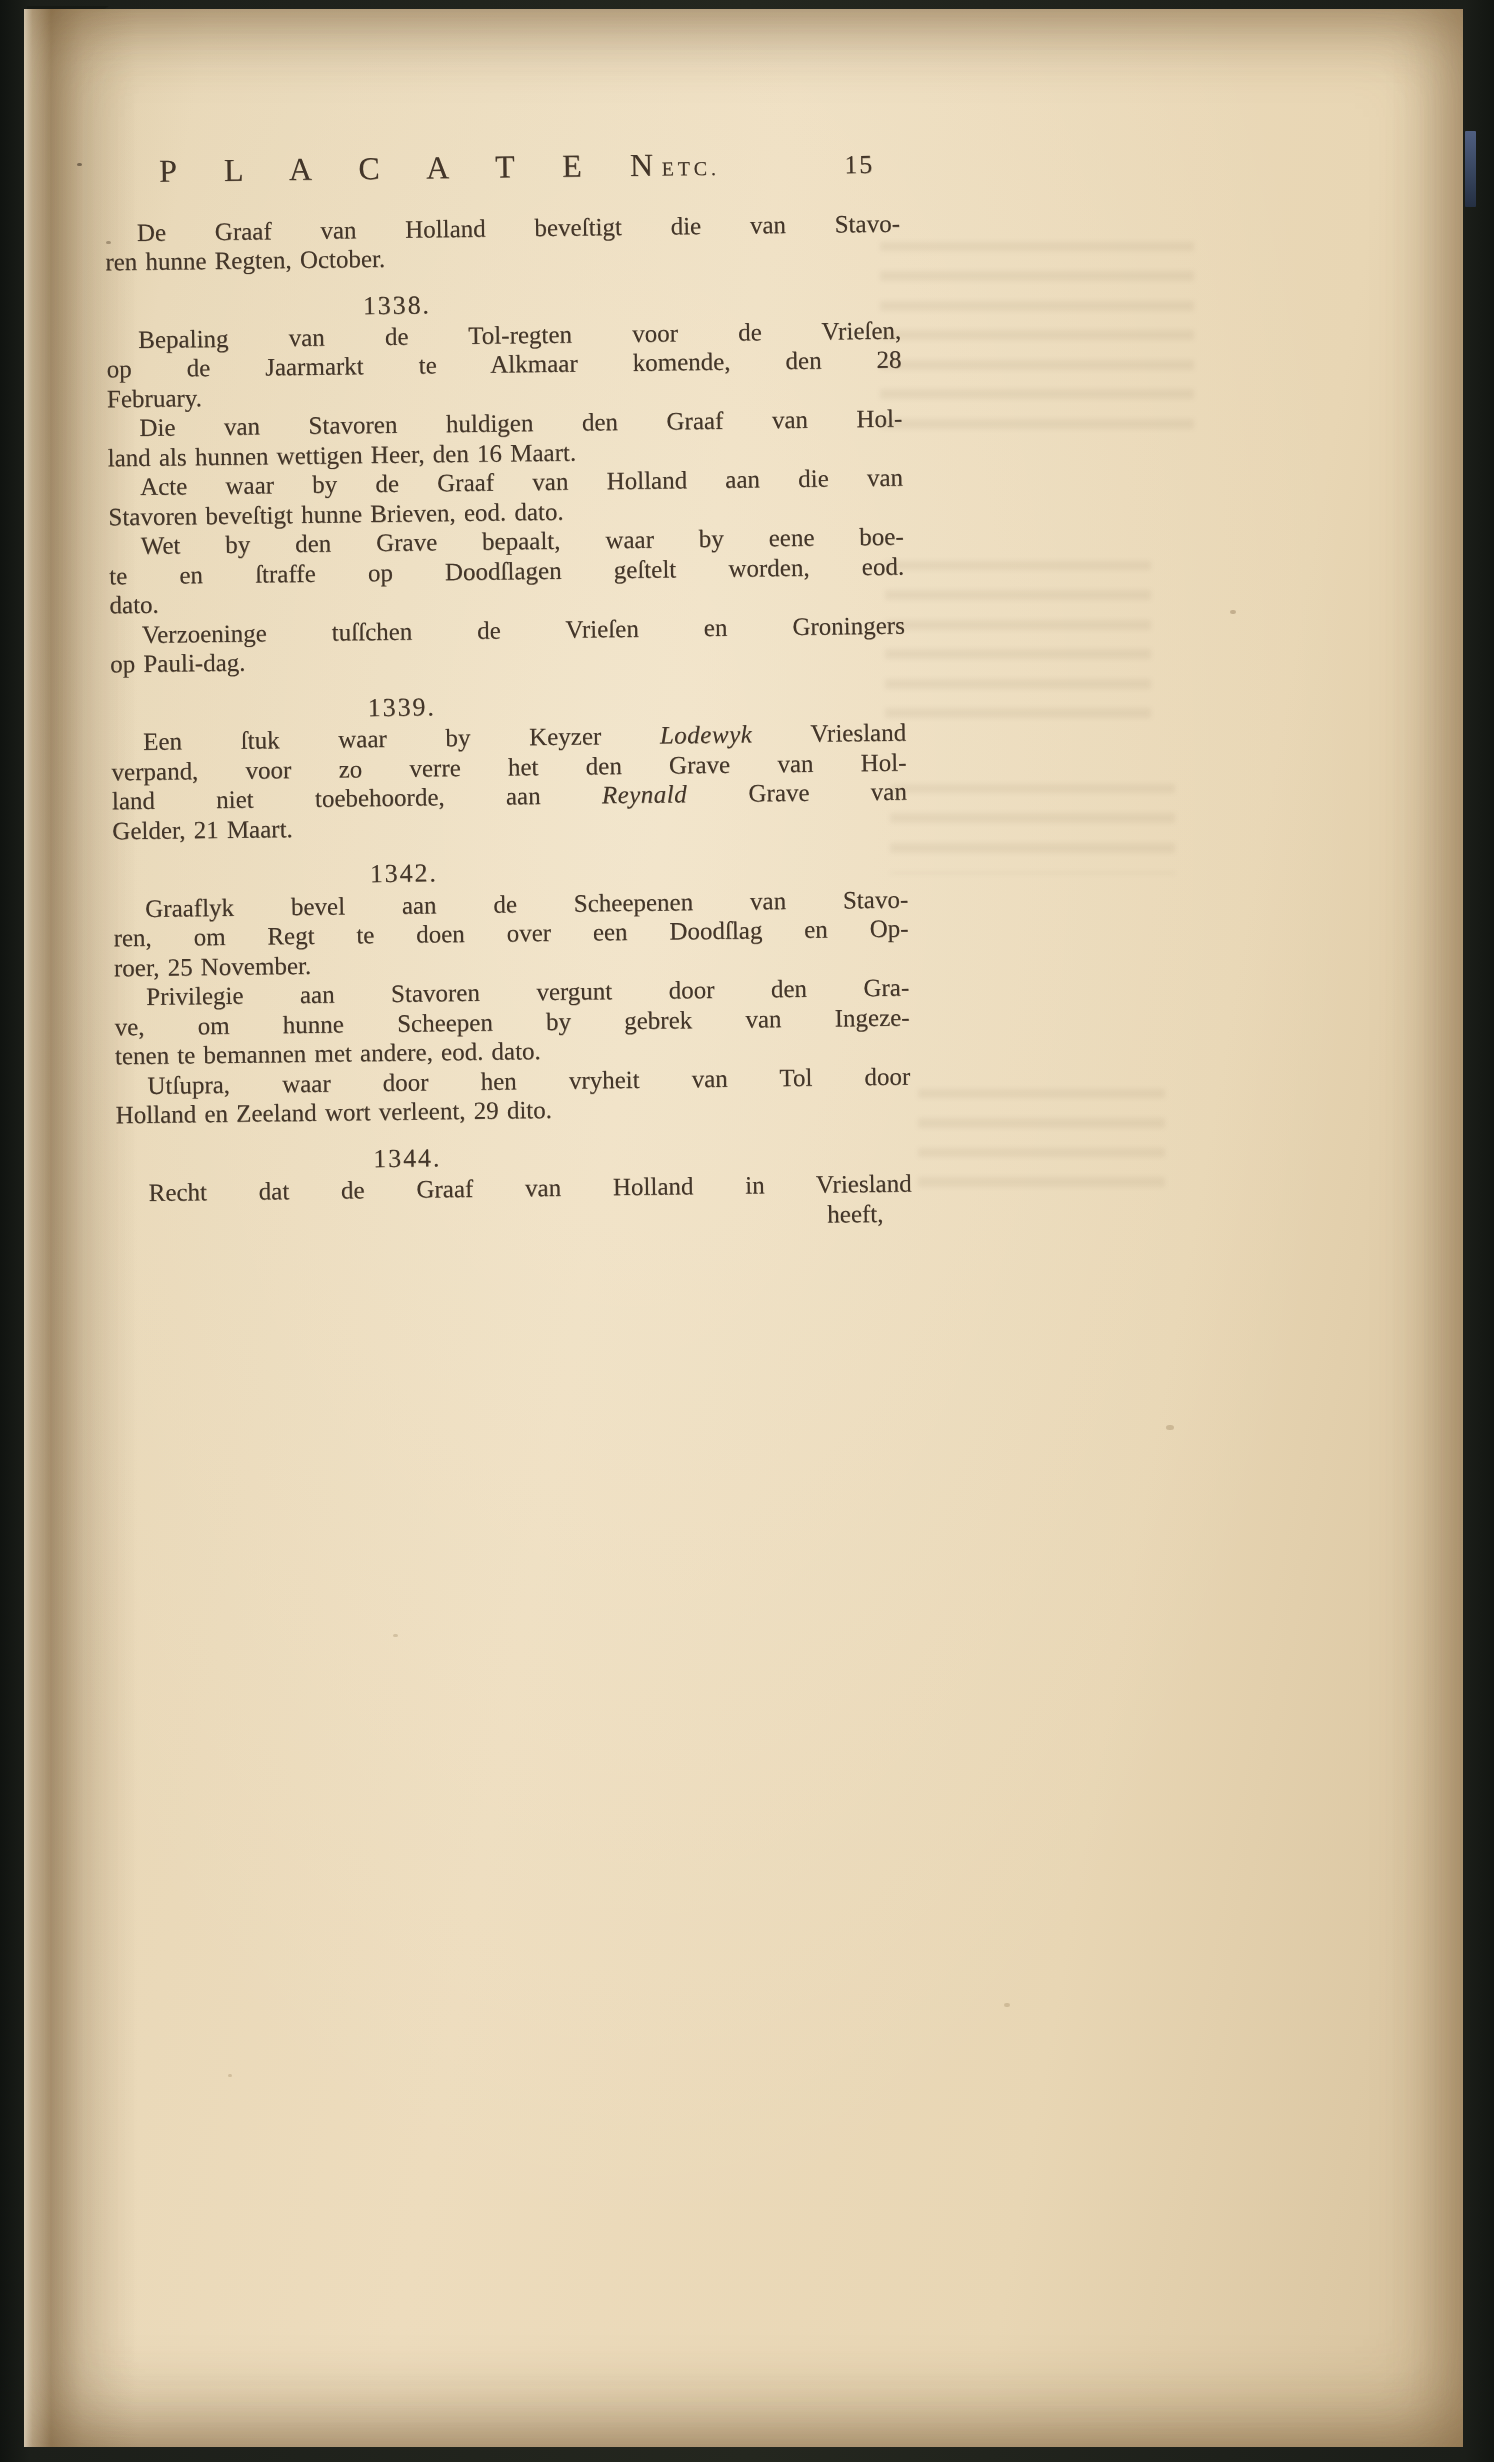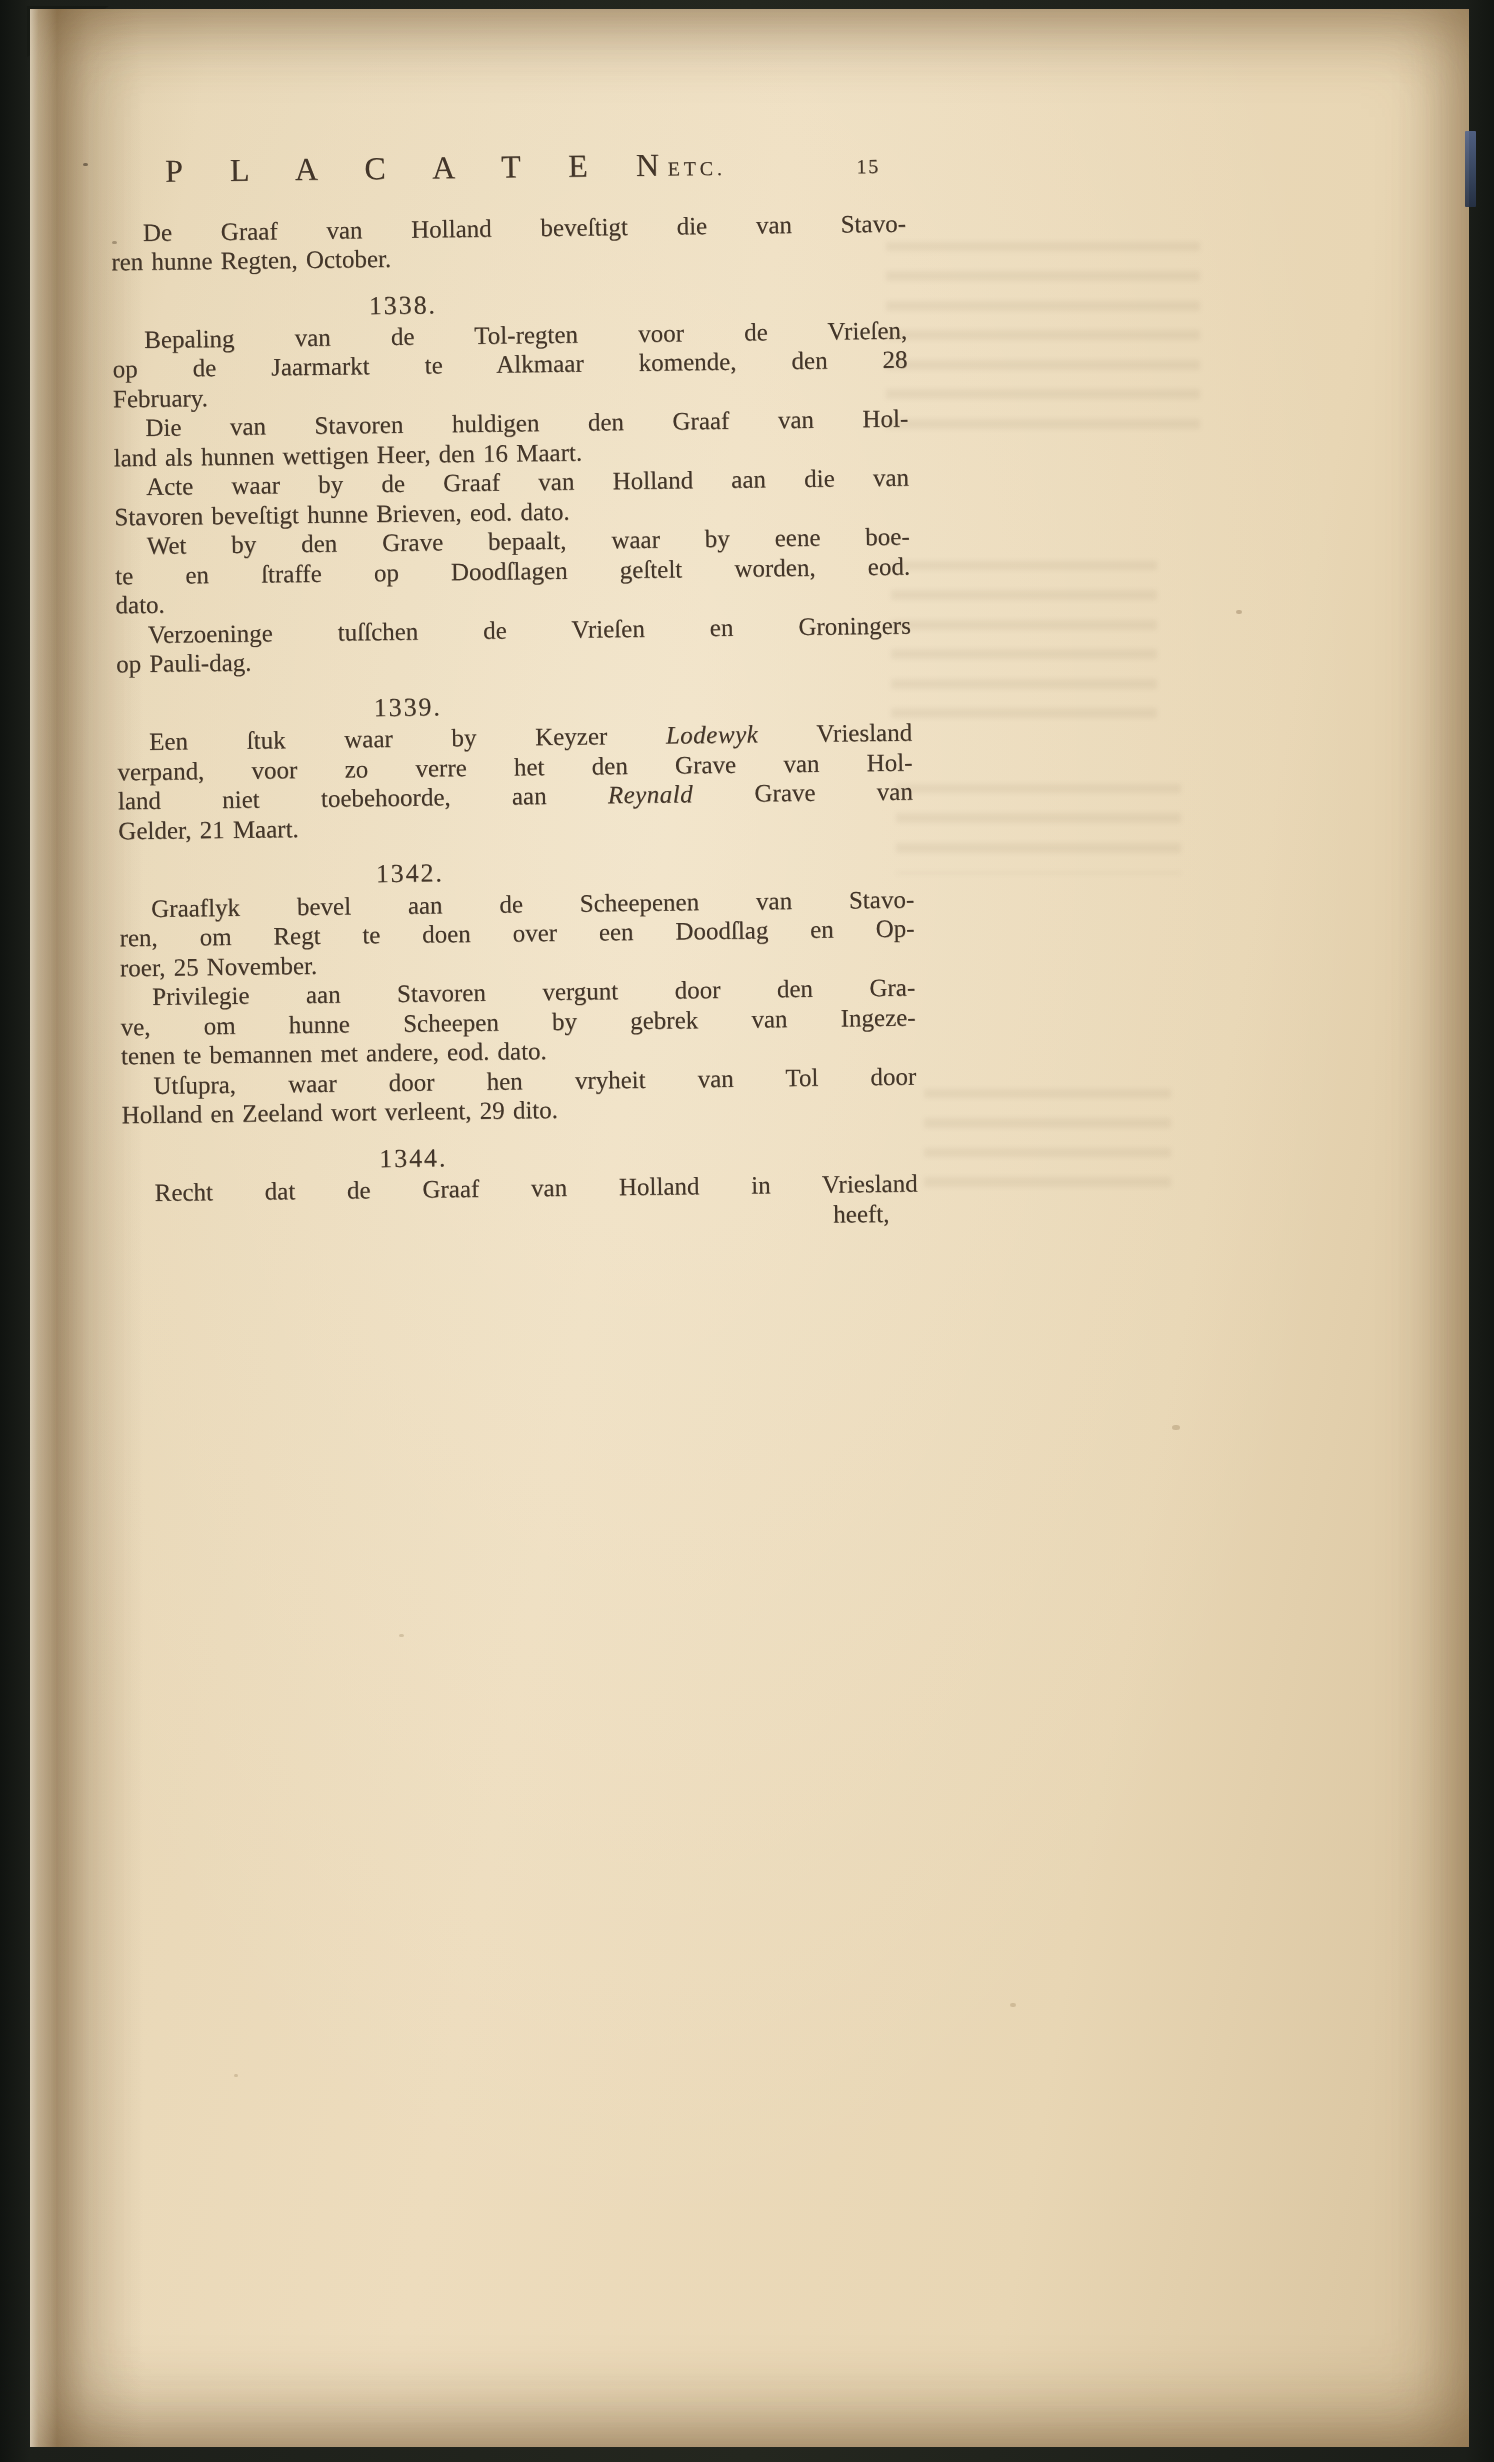--- a/index.html
+++ b/index.html
@@ -7,21 +7,21 @@
     --ink:#43362a;
   }
   html,body{margin:0;padding:0;background:#20231e;}
   #screen{
     position:relative;width:1495px;height:2462px;overflow:hidden;
     background:linear-gradient(90deg,#101310 0%,#1c1f1a 2%,#24271f 50%,#1b1e19 98%,#121511 100%);
     font-family:"Liberation Serif","DejaVu Serif",serif;
   }
   
   #paper{
-    position:absolute;left:30px;top:8.6px;width:1439px;height:2438px;
+    position:absolute;left:24px;top:8.6px;width:1439px;height:2438px;
     background:
       radial-gradient(ellipse at 42% 32%, rgba(255,252,240,0.30), rgba(0,0,0,0) 62%),
       linear-gradient(100deg,#d9c6a2 0%,#e7d6b5 10%,#eddcbd 42%,#e8d6b4 74%,#d7c29d 100%);
     box-shadow:
       inset 0 0 90px rgba(112,82,44,0.30),
       inset 36px 0 71px rgba(100,70,35,0.26),
       inset -25px 0 52px rgba(100,70,35,0.22),
       inset 0 -43px 71px rgba(100,70,35,0.18),
       inset 0 28.5px 57px rgba(120,90,50,0.14);
   }
@@ -44,21 +44,21 @@
   
   #textblock{
     position:absolute;left:80px;top:148px;width:795px;
     color:var(--ink);font-size:25px;line-height:29.5px;word-spacing:1.9px;
     transform:rotate(-0.7deg);transform-origin:28.5px 0;
     text-shadow:0.3px 0.4px 0.5px rgba(58,40,20,0.45);
   }
   .hdr{display:flex;align-items:baseline;padding-left:55px;margin-bottom:27px;}
   .hdr-title{font-size:32px;letter-spacing:8.6px;word-spacing:23px;white-space:nowrap;}
   .hdr-etc{font-size:20px;letter-spacing:3.8px;}
-  .hdr-num{margin-left:auto;margin-right:25px;font-size:20px;letter-spacing:1.9px;}
+  .hdr-num{margin-left:auto;margin-right:25px;font-size:26px;letter-spacing:1.9px;}
   .para{margin:0;}
   .line{text-align:justify;}
   .line.j{text-align-last:justify;}
   .line.first{text-indent:32px;}
   .year{
     margin:17px 0 1.9px 0;width:100%;box-sizing:border-box;
     text-align:center;padding-right:213px;font-size:26px;letter-spacing:1.9px;
   }
   .catchword{text-align:right;padding-right:28.5px;}
   i{font-style:italic;letter-spacing:0.5px;}

